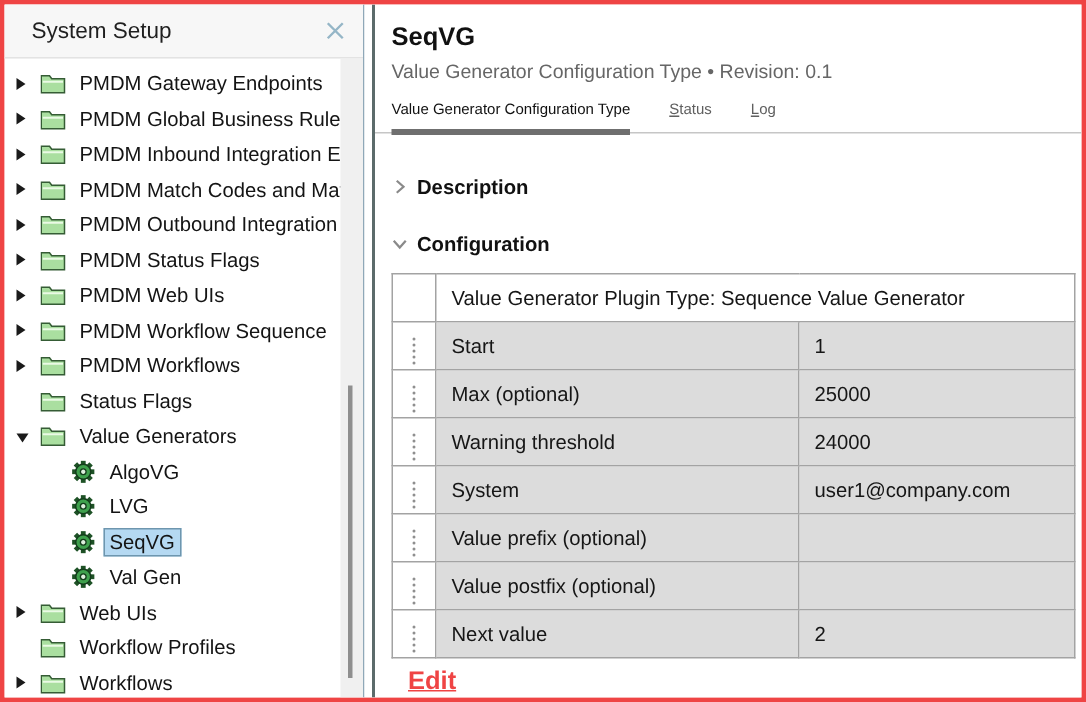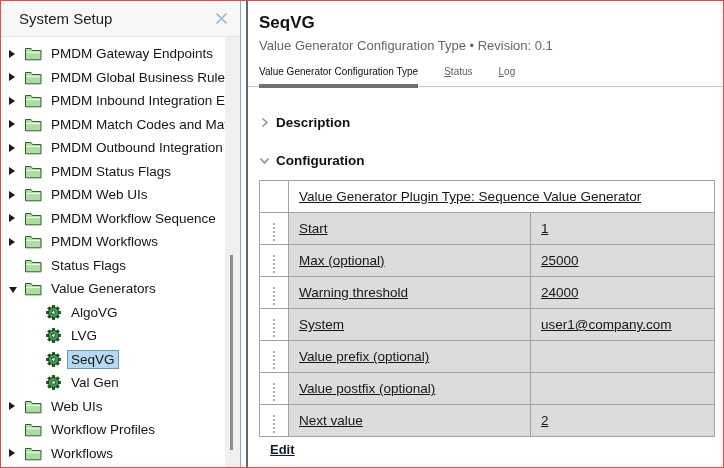--- a/index.html
+++ b/index.html
@@ -1,20 +1,20 @@
 <!DOCTYPE html>
 <html><head>
 <meta charset="utf-8">
 <style>
   * { box-sizing: border-box; margin: 0; padding: 0; }
   html,body { width: 724px; height: 468px; }
   body { font-family: "Liberation Sans", sans-serif; background: #fff; }
   .window {
     width: 724px; height: 468px;
-    border: 1px solid #ef4444;
+    border: 3px solid #ef4444;
     display: flex; background: #fff; overflow: hidden;
   }
 
   
   .sidebar { width: 240px; flex: 0 0 240px; border-right: 1px solid #8fa8b8;
              display: flex; flex-direction: column; background: #fff; }
   .sidebar-header { height: 36px; flex: 0 0 36px; background: #f7f7f7;
              border-bottom: 1px solid #e3e3e3; display: flex; align-items: center;
              justify-content: space-between; padding: 0 10px 0 18px; }
   .sidebar-title { font-size: 15px; color: #1f1f1f; }
@@ -55,29 +55,29 @@
 
   .content { margin-left: 11px; }
   .section-head { display: flex; align-items: center; gap: 6px; font-size: 13.5px;
             font-weight: bold; color: #111; cursor: pointer; }
   .sh-desc { margin-top: 28px; }
   .sh-conf { margin-top: 23px; }
   .chev { width: 11px; height: 11px; display: inline-block; }
 
   table.cfg { border-collapse: collapse; margin-top: 12px; table-layout: fixed; }
   table.cfg td { border: 1px solid #a3a3a3; height: 32px; font-size: 13.5px;
-            color: #161616; background: #dcdcdc; padding: 0 6px 0 10px; overflow: hidden; text-decoration: underline; }
+            color: #161616; background: #dcdcdc; padding: 0 6px 0 10px; overflow: hidden; }
   table.cfg td.kebab-cell { background: #fff; padding: 0; text-align: center; }
   table.cfg tr.hdr td { background: #fff; }
   .kebab { display: inline-flex; flex-direction: column; gap: 2px; align-items: center;
             cursor: pointer; padding: 3px; }
   .kebab i { width: 2px; height: 2px; border-radius: 50%; background: #8f8f8f; display: block; }
 
-  .edit-link { display: inline-block; margin: 5px 0 0 11px; font-size: 13px;
-            font-weight: bold; color: #0f172a; text-decoration: underline; cursor: pointer; }
+  .edit-link { display: inline-block; margin: 5px 0 0 11px; font-size: 17px;
+            font-weight: bold; color: #ef4444; text-decoration: underline; cursor: pointer; }
 </style>
 </head>
 <body>
 
 <svg width="0" height="0" style="position:absolute">
   <defs>
     <g id="folder-def">
       <path d="M0.5 2.5 L6 2.5 L7.5 4.5 L16 4.5 L16 13.8 L0.5 13.8 Z" fill="#aadfa0" stroke="#355c35" stroke-width="1"></path>
       <path d="M1.5 6.5 L15 6.5" stroke="#eafae5" stroke-width="1.2"></path>
     </g>

